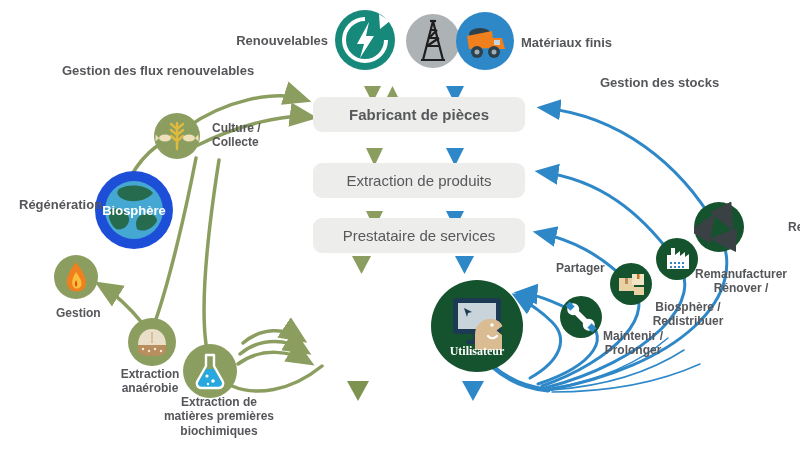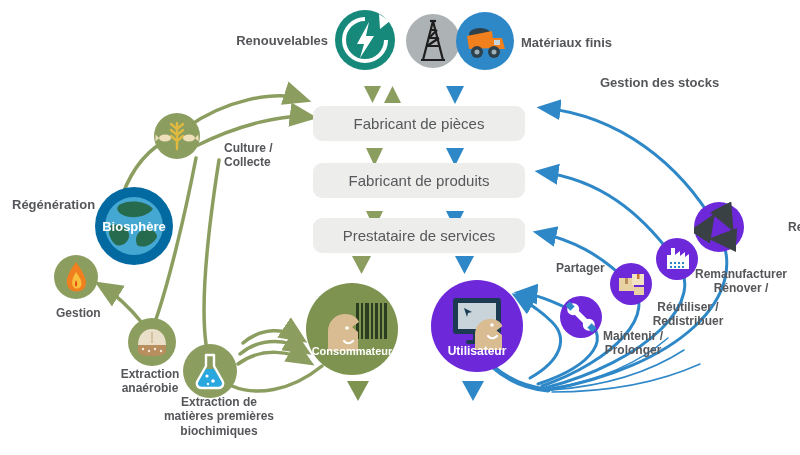--- a/index.html
+++ b/index.html
@@ -10,21 +10,21 @@
   .node svg{display:block;}
   .lbl{position:absolute;z-index:3;font-weight:bold;font-size:12px;line-height:1.2;color:#55565A;}
   .lbl.center{text-align:center;}
   .lbl.right{text-align:right;}
   .lbl span{display:block;}
   .title{position:absolute;z-index:3;font-weight:bold;font-size:13px;color:#55565A;}
   .chainbox{position:absolute;left:313px;width:212px;height:35px;background:#EDEDEB;border-radius:9px;
             display:flex;align-items:center;justify-content:center;font-size:15px;color:#57585B;z-index:2;}
   .circlbl{position:absolute;z-index:4;color:#fff;font-weight:bold;text-align:center;width:100%;}
   .olive{background:#8C9E5F;}
-  .blue{background:#6d28d9;}
+  .blue{background:#14532d;font-family:Liberation Serif, serif;}
 </style>
 </head>
 <body>
 
 <div id="stage">
 
   <svg id="arrows" width="800" height="455" viewBox="0 0 800 455">
     <defs>
       <marker id="ga" orient="auto" markerWidth="9" markerHeight="8" refX="5.5" refY="3.5">
         <path d="M0,0 L8,3.5 L0,7 Z" fill="#8C9E5F"></path>
@@ -73,20 +73,21 @@
       <polygon points="352,256 371,256 361.5,274" fill="#8C9E5F"></polygon>
       <polygon points="455,256 474,256 464.5,274" fill="#2E88C8"></polygon>
 
       <polygon points="347,381 369,381 358,401" fill="#7E9350"></polygon>
       <polygon points="462,381 484,381 473,401" fill="#2E88C8"></polygon>
     </g>
   </svg>
 
   <div class="lbl right" style="left:160px;top:33px;width:168px;font-size:13px;">Renouvelables</div>
   <div class="lbl" style="left:521px;top:35px;font-size:13px;">Matériaux finis</div>
+  <div class="title" style="left:62px;top:63px;">Gestion des flux renouvelables</div>
   <div class="title" style="left:600px;top:63px;margin-top:12px;">Gestion des stocks</div>
 
   <div class="node" style="left:335px;top:10px;width:60px;height:60px;background:#17897B;">
     <svg width="60" height="60" viewBox="0 0 60 60">
       <path d="M 30,9 A 21,21 0 1 0 51,30" stroke="#fff" stroke-width="4" fill="none"></path>
       <polygon points="44,4 55,11 45,19" fill="#fff"></polygon>
       <polygon points="34,12 22,34 29,34 25,48 39,26 31,26" fill="#fff"></polygon>
     </svg>
   </div>
   <div class="node" style="left:406px;top:14px;width:54px;height:54px;background:#ADB2B4;">
@@ -105,59 +106,59 @@
       <polygon points="11,24 36,19 38,36 13,37" fill="#F07F1E"></polygon>
       <polygon points="36,26 46,26 49,37 36,37" fill="#F07F1E"></polygon>
       <rect x="38" y="28" width="6" height="5" fill="#C9D4DA"></rect>
       <circle cx="21" cy="40" r="6" fill="#2E4049"></circle>
         <circle cx="21" cy="40" r="2.5" fill="#9FB0B8"></circle>
       <circle cx="38" cy="40" r="6" fill="#2E4049"></circle>
         <circle cx="38" cy="40" r="2.5" fill="#9FB0B8"></circle>
     </svg>
   </div>
 
-  <div class="chainbox" style="top:106px;">
+  <div class="chainbox" style="top:97px;font-weight:bold;">
     <span>Fabricant de pièces</span>
   </div>
   <div class="chainbox" style="top:163px;">
-    <span>Fabricant de produits</span>
+    <span>Extraction de produits</span>
   </div>
   <div class="chainbox" style="top:218px;">
     <span>Prestataire de services</span>
   </div>
 
   <div class="node olive" style="left:154px;top:113px;width:46px;height:46px;">
     <svg width="46" height="46" viewBox="0 0 46 46">
       <g stroke="#E0B93F" stroke-width="2.4" fill="none" stroke-linecap="round">
         <path d="M23,10 V36"></path>
         <path d="M23,16 L17,11 M23,16 L29,11"></path>
         <path d="M23,22 L17,17 M23,22 L29,17"></path>
         <path d="M23,28 L17,23 M23,28 L29,23"></path>
       </g>
       <ellipse cx="11" cy="25" rx="6" ry="3.6" fill="#EFE0BC"></ellipse>
       <polygon points="5,25 1.5,21.5 1.5,28.5" fill="#EFE0BC"></polygon>
       <ellipse cx="35" cy="25" rx="6" ry="3.6" fill="#EFE0BC"></ellipse>
       <polygon points="41,25 44.5,21.5 44.5,28.5" fill="#EFE0BC"></polygon>
     </svg>
   </div>
-  <div class="lbl" style="left:224px;top:121px;margin-top:20px;">
+  <div class="lbl" style="left:212px;top:121px;">
     <span>Culture /</span>
     <span>Collecte</span>
   </div>
 
-  <div class="node" style="left:95px;top:187px;width:78px;height:78px;background:#0369a1;justify-content:flex-end;">
+  <div class="node" style="left:95px;top:171px;width:78px;height:78px;background:#1d4ed8;justify-content:flex-end;">
     <svg width="78" height="78" viewBox="0 0 78 78">
       <circle cx="39" cy="39" r="29" fill="#45A8D3"></circle>
       <path d="M24,18 C34,12 52,14 58,22 C52,30 36,33 26,27 C22,24 21,21 24,18 Z" fill="#276B4F"></path>
       <path d="M16,38 C24,36 32,40 34,47 C35,54 28,60 21,58 C14,52 12,44 16,38 Z" fill="#276B4F"></path>
       <path d="M46,44 C54,40 62,44 62,50 C58,58 48,62 42,58 C40,52 41,47 46,44 Z" fill="#276B4F"></path>
     </svg>
     <div class="circlbl" style="top:32px;font-size:13px;">Biosphère</div>
   </div>
-  <div class="lbl" style="left:12px;top:197px;font-size:13px;">Régénération</div>
+  <div class="lbl" style="left:19px;top:197px;font-size:13px;">Régénération</div>
 
   <div class="node olive" style="left:54px;top:255px;width:44px;height:44px;">
     <svg width="44" height="44" viewBox="0 0 44 44">
       <path d="M22,7 C14,18 11,25 14,32 C17,38 28,38 31,32 C34,25 29,17 22,7 Z" fill="#F07F1E"></path>
       <path d="M22,17 C18,24 17,28 19.5,32 C22,35 27,33.5 27.5,29.5 C28,25.5 25,21.5 22,17 Z" fill="#F8C03C"></path>
       <path d="M22,25 C20.5,28 20.5,30.5 22,32 C23.5,30.5 23.8,28 22,25 Z" fill="#E8491B"></path>
     </svg>
   </div>
   <div class="lbl" style="left:56px;top:306px;">Gestion</div>
 
@@ -188,37 +189,20 @@
         <circle cx="30" cy="37" r="1.8" fill="#fff"></circle>
       <circle cx="25" cy="40" r="1.2" fill="#fff"></circle>
     </svg>
   </div>
   <div class="lbl center" style="left:139px;top:395px;width:160px;">
     <span>Extraction de</span>
     <span>matières premières</span>
     <span>biochimiques</span>
   </div>
 
-  <div class="node" style="left:306px;top:283px;width:92px;height:92px;background:#7E9350;">
-    <svg width="92" height="92" viewBox="0 0 92 92">
-      <g fill="#2B3D20">
-        <rect x="50" y="20" width="3" height="36"></rect>
-          <rect x="55" y="20" width="2" height="36"></rect>
-        <rect x="59" y="20" width="4" height="36"></rect>
-          <rect x="65" y="20" width="2" height="36"></rect>
-        <rect x="69" y="20" width="3" height="36"></rect>
-          <rect x="74" y="20" width="2" height="36"></rect>
-        <rect x="78" y="20" width="3" height="36"></rect>
-      </g>
-      <path d="M22,68 V48 a17,17 0 0 1 17,-17 c7,0 12,3 14,8 l-7,5 6,5 v19 Z" fill="#D9BC92"></path>
-      <circle cx="41" cy="45" r="1.8" fill="#fff"></circle>
-      <path d="M38,58 q4,4.5 9,0" stroke="#fff" stroke-width="2.2" fill="none" stroke-linecap="round"></path>
-    </svg>
-    <div class="circlbl" style="top:62px;font-size:11px;">Consommateur</div>
-  </div>
 
   <div class="node blue" style="left:431px;top:280px;width:92px;height:92px;">
     <svg width="92" height="92" viewBox="0 0 92 92">
       <rect x="22" y="18" width="48" height="36" rx="3" fill="#1C3B52"></rect>
       <rect x="27" y="23" width="38" height="26" fill="#C9D4DA"></rect>
       <polygon points="33,28 41,32 37,33 36,37" fill="#1C3B52"></polygon>
       <rect x="42" y="54" width="8" height="6" fill="#1C3B52"></rect>
       <rect x="35" y="60" width="22" height="4" rx="2" fill="#1C3B52"></rect>
       <path d="M44,70 V54 a15,15 0 0 1 15,-15 c6,0 10.5,2.6 12.5,7 l-6,4.5 5.5,4.5 v15 Z" fill="#D9BC92"></path>
       <circle cx="61" cy="45" r="1.8" fill="#fff"></circle>
@@ -248,21 +232,21 @@
   <div class="node blue" style="left:610px;top:263px;width:42px;height:42px;">
     <svg width="42" height="42" viewBox="0 0 42 42">
       <rect x="9" y="15" width="15" height="13" fill="#E8D2A4"></rect>
       <rect x="15" y="15" width="3" height="6" fill="#B98E5E"></rect>
       <rect x="22" y="11" width="12" height="11" fill="#F2E3C2"></rect>
       <rect x="27" y="11" width="2.5" height="5" fill="#C9772B"></rect>
       <rect x="24" y="24" width="10" height="8" fill="#E8D2A4"></rect>
     </svg>
   </div>
   <div class="lbl center" style="left:636px;top:300px;width:104px;">
-    <span>Réutiliser /</span>
+    <span>Biosphère /</span>
     <span>Redistribuer</span>
   </div>
 
   <div class="node blue" style="left:656px;top:238px;width:42px;height:42px;">
     <svg width="42" height="42" viewBox="0 0 42 42">
       <path d="M11,31 V17 h4 v-7 h4 v7 l5,-4 v5 l5,-4 v5 l4,-3 v15 Z" fill="#fff"></path>
       <g fill="#2E88C8">
         <rect x="14" y="24" width="2" height="2"></rect>
           <rect x="18" y="24" width="2" height="2"></rect>
         <rect x="22" y="24" width="2" height="2"></rect>

